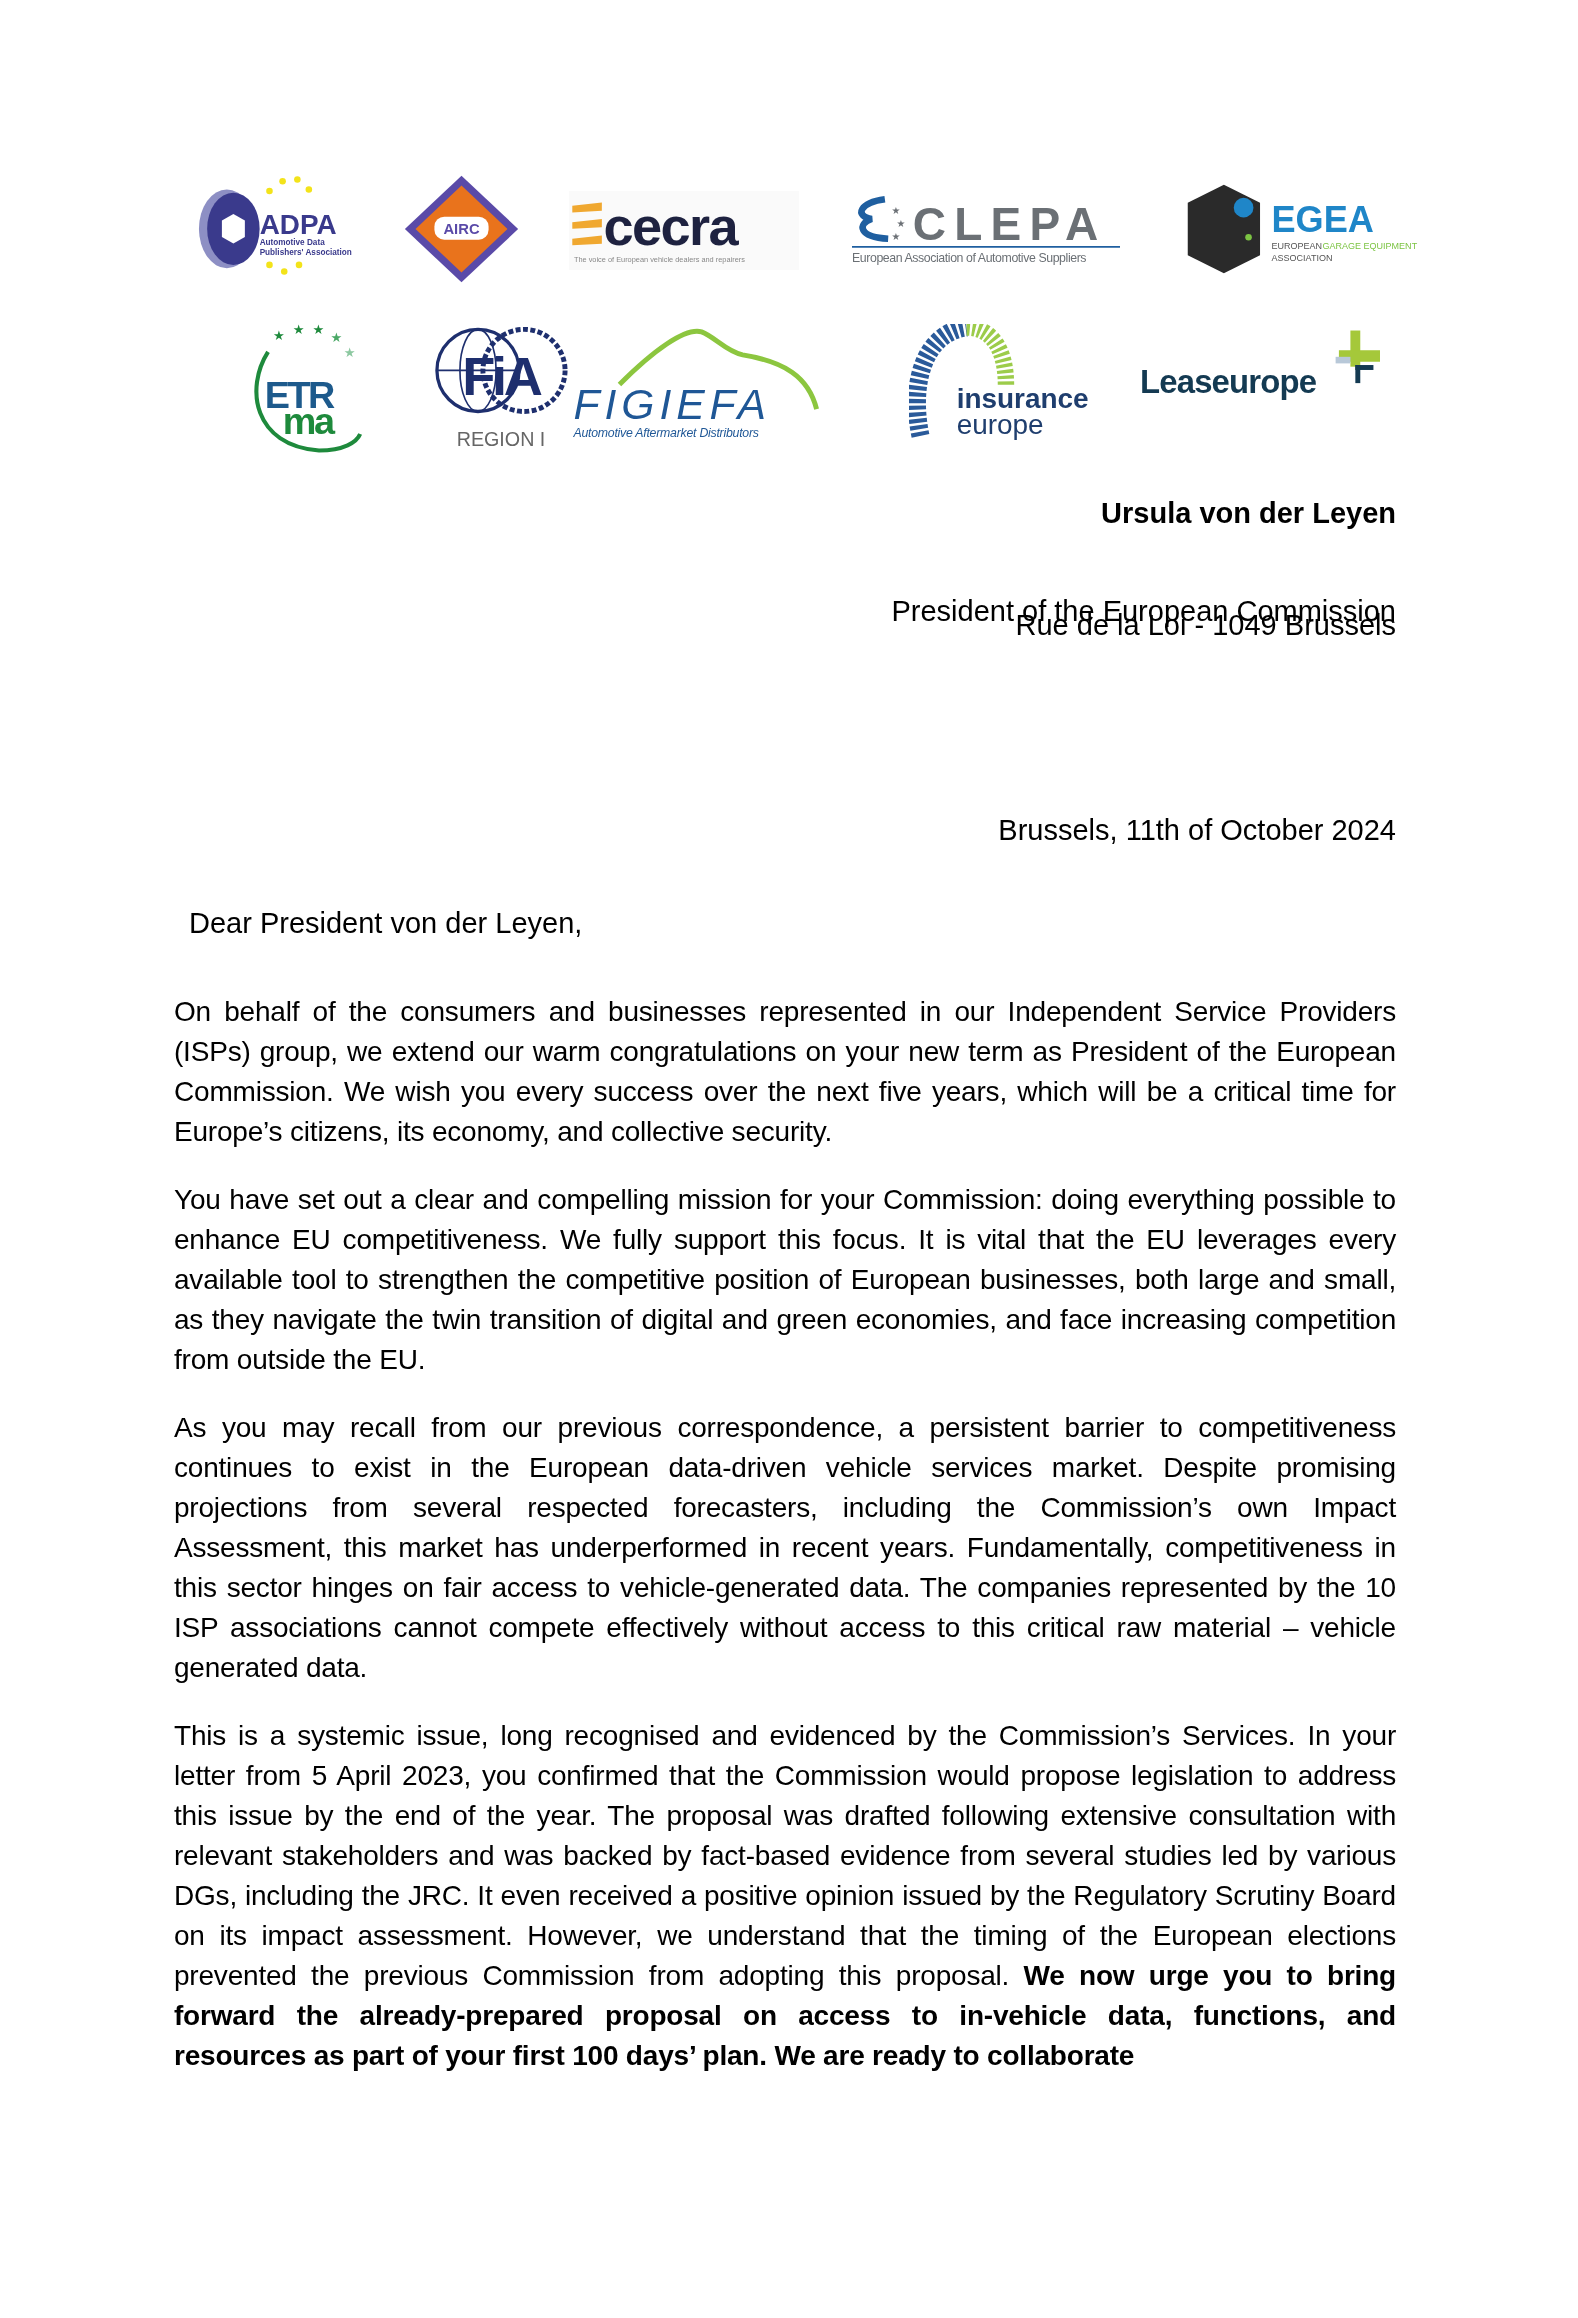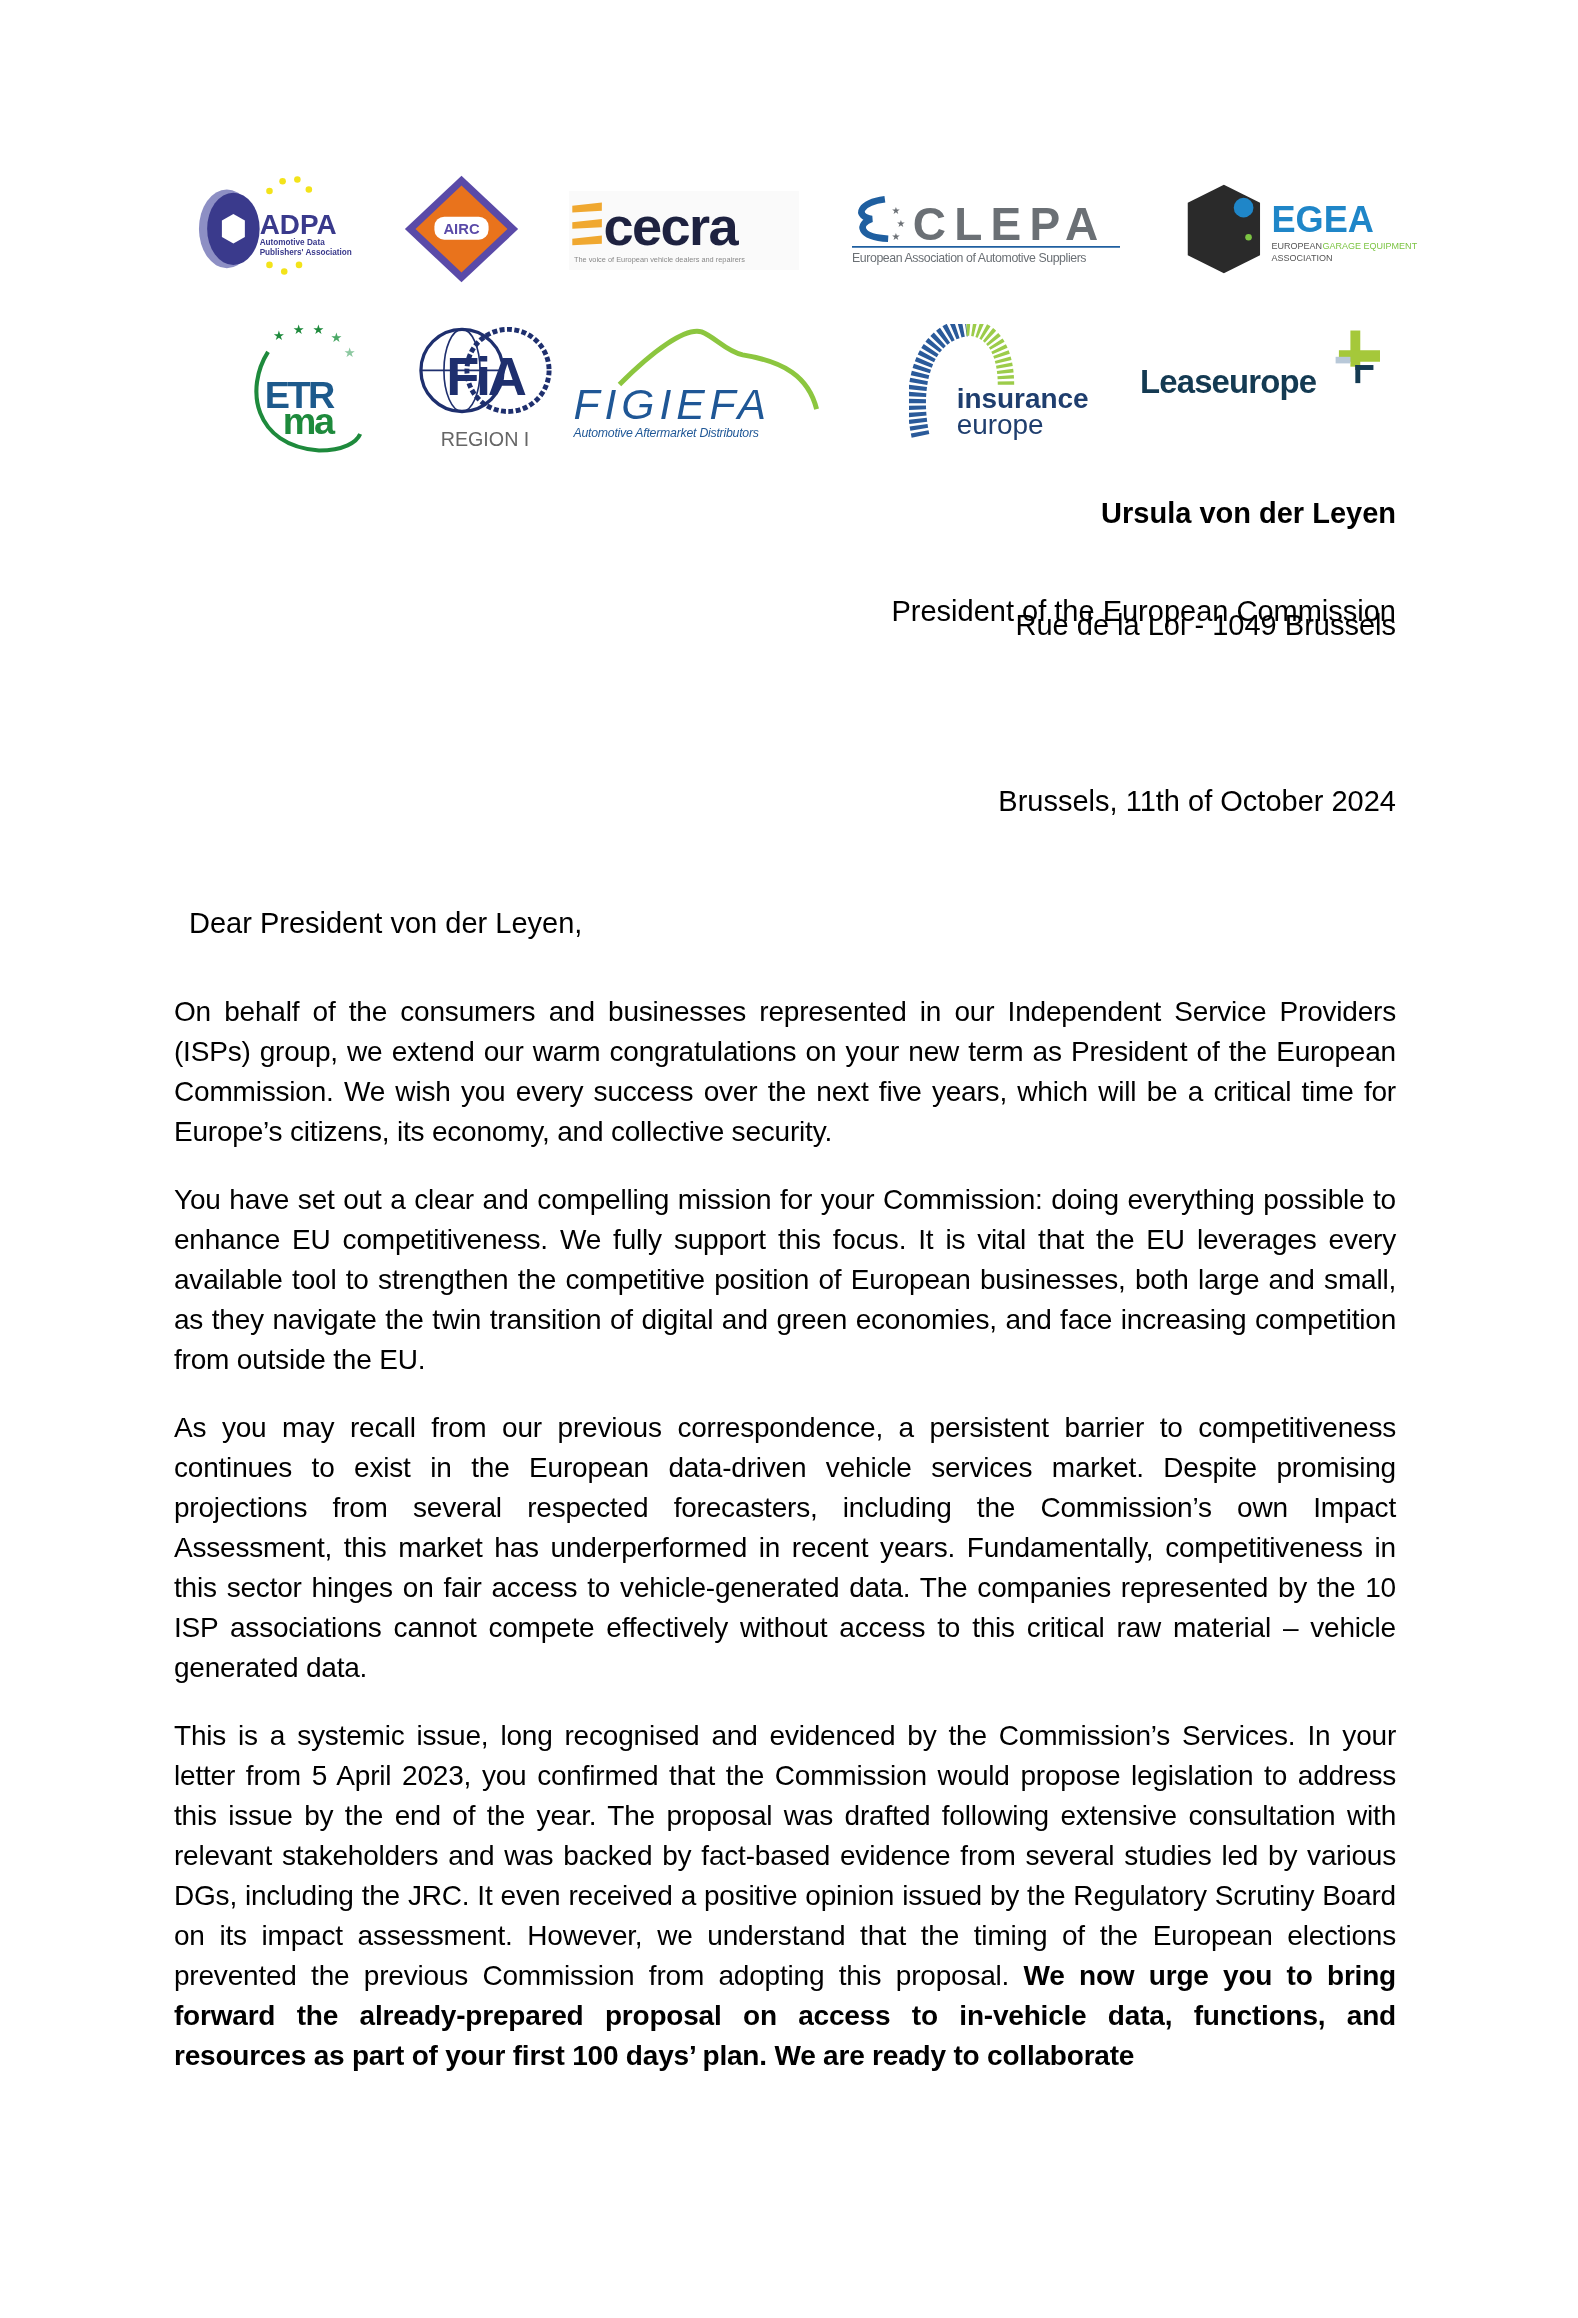--- a/index.html
+++ b/index.html
@@ -91,21 +91,21 @@
       <text x="82" y="14" font-size="16">★</text>
         <text x="104" y="24" font-size="16" fill="#4aa866">★</text>
       <text x="120" y="42" font-size="16" fill="#8cc8a0">★</text>
     </g>
     <path d="M28 36 C0 80, 10 150, 90 156 C120 156, 136 146, 140 136" stroke="#1e8a3c" stroke-width="5" fill="none"></path>
     <text x="24" y="104" font-size="46" font-weight="bold" fill="#1d5a8c" letter-spacing="-3">ETR</text>
     <text x="46" y="136" font-size="46" font-weight="bold" fill="#1e8a3c" letter-spacing="-3">ma</text>
   </svg>
 </div>
 
-<div class="logo" style="left:416px;top:326px;width:138px;height:125px;">
+<div class="logo" style="left:432px;top:326px;width:138px;height:125px;">
   <svg width="138" height="125" viewBox="0 0 168 152">
     <circle cx="56" cy="54" r="50" fill="none" stroke="#1e2f6e" stroke-width="4"></circle>
     <circle cx="112" cy="54" r="50" fill="none" stroke="#1e2f6e" stroke-width="6" stroke-dasharray="6 3"></circle>
     <line x1="6" y1="54" x2="106" y2="54" stroke="#1e2f6e" stroke-width="2"></line>
     <ellipse cx="56" cy="54" rx="22" ry="50" fill="none" stroke="#1e2f6e" stroke-width="2"></ellipse>
     <text x="84" y="84" font-size="66" font-weight="bold" fill="#1e2f6e" text-anchor="middle" letter-spacing="-4">FiA</text>
     <text x="84" y="146" font-size="24" fill="#666" text-anchor="middle">REGION I</text>
   </svg>
 </div>
 
@@ -134,21 +134,21 @@
     <rect x="238" y="36" width="18" height="8" fill="#b8c8d8"></rect>
     <rect x="262" y="46" width="22" height="6" fill="#143a52"></rect>
     <rect x="262" y="46" width="6" height="22" fill="#143a52"></rect>
   </svg>
 </div>
 
 <div class="addr" style="top:497px;font-weight:bold;">Ursula von der Leyen</div>
 <div class="addr" style="top:553px;margin-top:42px;">President of the European Commission</div>
 <div class="addr" style="top:609px;margin-left:44px;">Rue de la Loi - 1049 Brussels</div>
 
-<div class="addr" style="top:785px;margin-left:24px;">Brussels, 11th of October 2024</div>
+<div class="addr" style="top:814px;margin-left:24px;">Brussels, 11th of October 2024</div>
 
 <div class="salutation">Dear President von der Leyen,</div>
 
 <div class="body-text" style="top:978px;">
   <p>On behalf of the consumers and businesses represented in our Independent Service Providers (ISPs) group, we extend our warm congratulations on your new term as President of the European Commission. We wish you every success over the next five years, which will be a critical time for Europe’s citizens, its economy, and collective security.</p>
   <p>You have set out a clear and compelling mission for your Commission: doing everything possible to enhance EU competitiveness. We fully support this focus. It is vital that the EU leverages every available tool to strengthen the competitive position of European businesses, both large and small, as they navigate the twin transition of digital and green economies, and face increasing competition from outside the EU.</p>
   <p>As you may recall from our previous correspondence, a persistent barrier to competitiveness continues to exist in the European data-driven vehicle services market. Despite promising projections from several respected forecasters, including the Commission’s own Impact Assessment, this market has underperformed in recent years. Fundamentally, competitiveness in this sector hinges on fair access to vehicle-generated data. The companies represented by the 10 ISP associations cannot compete effectively without access to this critical raw material – vehicle generated data.</p>
   <p>
     <span>This is a systemic issue, long recognised and evidenced by the Commission’s Services. In your letter from 5 April 2023, you confirmed that the Commission would propose legislation to address this issue by the end of the year. The proposal was drafted following extensive consultation with relevant stakeholders and was backed by fact-based evidence from several studies led by various DGs, including the JRC. It even received a positive opinion issued by the Regulatory Scrutiny Board on its impact assessment. However, we understand that the timing of the European elections prevented the previous Commission from adopting this proposal. </span><b>We now urge you to bring forward the already-prepared proposal on access to in-vehicle data, functions, and resources as part of your first 100 days’ plan. We are ready to collaborate</b>
   </p>

